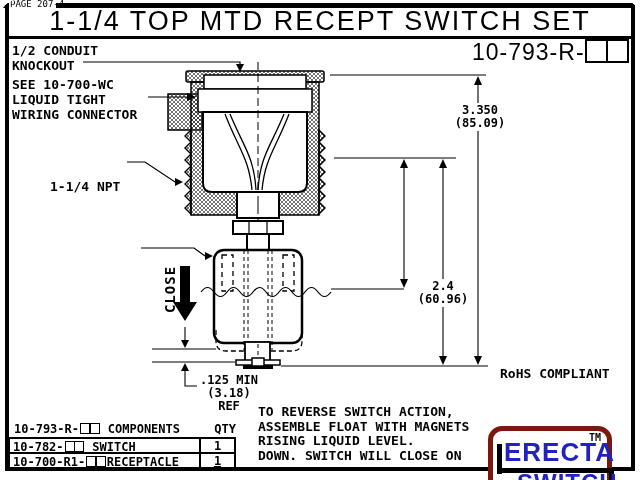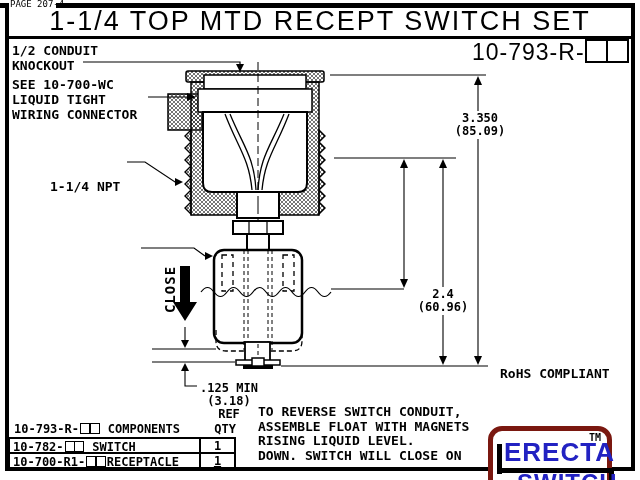--- a/index.html
+++ b/index.html
@@ -1,22 +1,22 @@
 <!DOCTYPE html>
 <html style="--logo-blue: #2222c2; --logo-maroon: #7a1810;"><head>
 <meta charset="utf-8">
 <style>
   html,body{margin:0;padding:0;background:#fff;}
   #page{position:relative;width:640px;height:480px;background:#fff;overflow:hidden;
-        font-family:"DejaVu Sans Mono",monospace;color:#000;}
+        font-family:"DejaVu Sans Mono",monospace;color:#000;border-radius:18px;}
   svg{position:absolute;left:0;top:0;}
   .bar{position:absolute;background:#000;}
   .lbl{position:absolute;font:bold 13px "DejaVu Sans Mono",monospace;line-height:15px;white-space:pre;z-index:3;}
   .dim{position:absolute;font:bold 12px "DejaVu Sans Mono",monospace;line-height:13px;text-align:center;
-       background:#fff;padding:1px 2px;white-space:pre;z-index:3;margin-top:8px;}
+       background:#fff;padding:1px 2px;white-space:pre;z-index:3;}
   .page-lbl{position:absolute;left:10px;top:-1px;font:9px "DejaVu Sans Mono",monospace;z-index:3;}
   .title{position:absolute;left:9px;top:6px;width:622px;text-align:center;
          font:27px "Liberation Sans",sans-serif;letter-spacing:2px;white-space:pre;z-index:3;}
   .pn{position:absolute;left:472px;top:39px;font:23px "Liberation Sans",sans-serif;letter-spacing:1px;z-index:3;}
   .bigbx{display:inline-block;width:19px;height:20px;border:2px solid #000;vertical-align:-3px;background:#fff;}
   .bigbx+.bigbx{margin-left:-2px;}
   .bx{display:inline-block;width:8px;height:9px;border:1.5px solid #000;vertical-align:-1px;background:#fff;margin:0 1px 0 1px;}
   .bx+.bx{margin-left:-1.5px;}
   .close-lbl{position:absolute;left:162px;top:313px;transform:rotate(-90deg);transform-origin:0 0;
              font:bold 14px "DejaVu Sans Mono",monospace;letter-spacing:1px;z-index:3;}
@@ -174,21 +174,21 @@
   <div class="tbl-row" style="top:437px;">
     <span class="name"><span>10-782-</span><span class="bx"></span><span class="bx"></span> <span>SWITCH</span></span>
     <span class="qtycell">1</span>
   </div>
   <div class="tbl-row" style="top:452px;text-decoration:underline;">
     <span class="name"><span>10-700-R1-</span><span class="bx"></span><span class="bx"></span><span>RECEPTACLE</span></span>
     <span class="qtycell">1</span>
   </div>
 
   <div class="note">
-    <div>TO REVERSE SWITCH CONDUIT,</div>
+    <div>TO REVERSE SWITCH ACTION,</div>
     <div>ASSEMBLE FLOAT WITH MAGNETS</div>
     <div>RISING LIQUID LEVEL.</div>
     <div>DOWN. SWITCH WILL CLOSE ON</div>
   </div>
 
   <div class="logo">
     <span class="tm">TM</span>
     <span class="vbar1"></span>
     <span class="hbar"></span>
     <span class="vbar2"></span>

